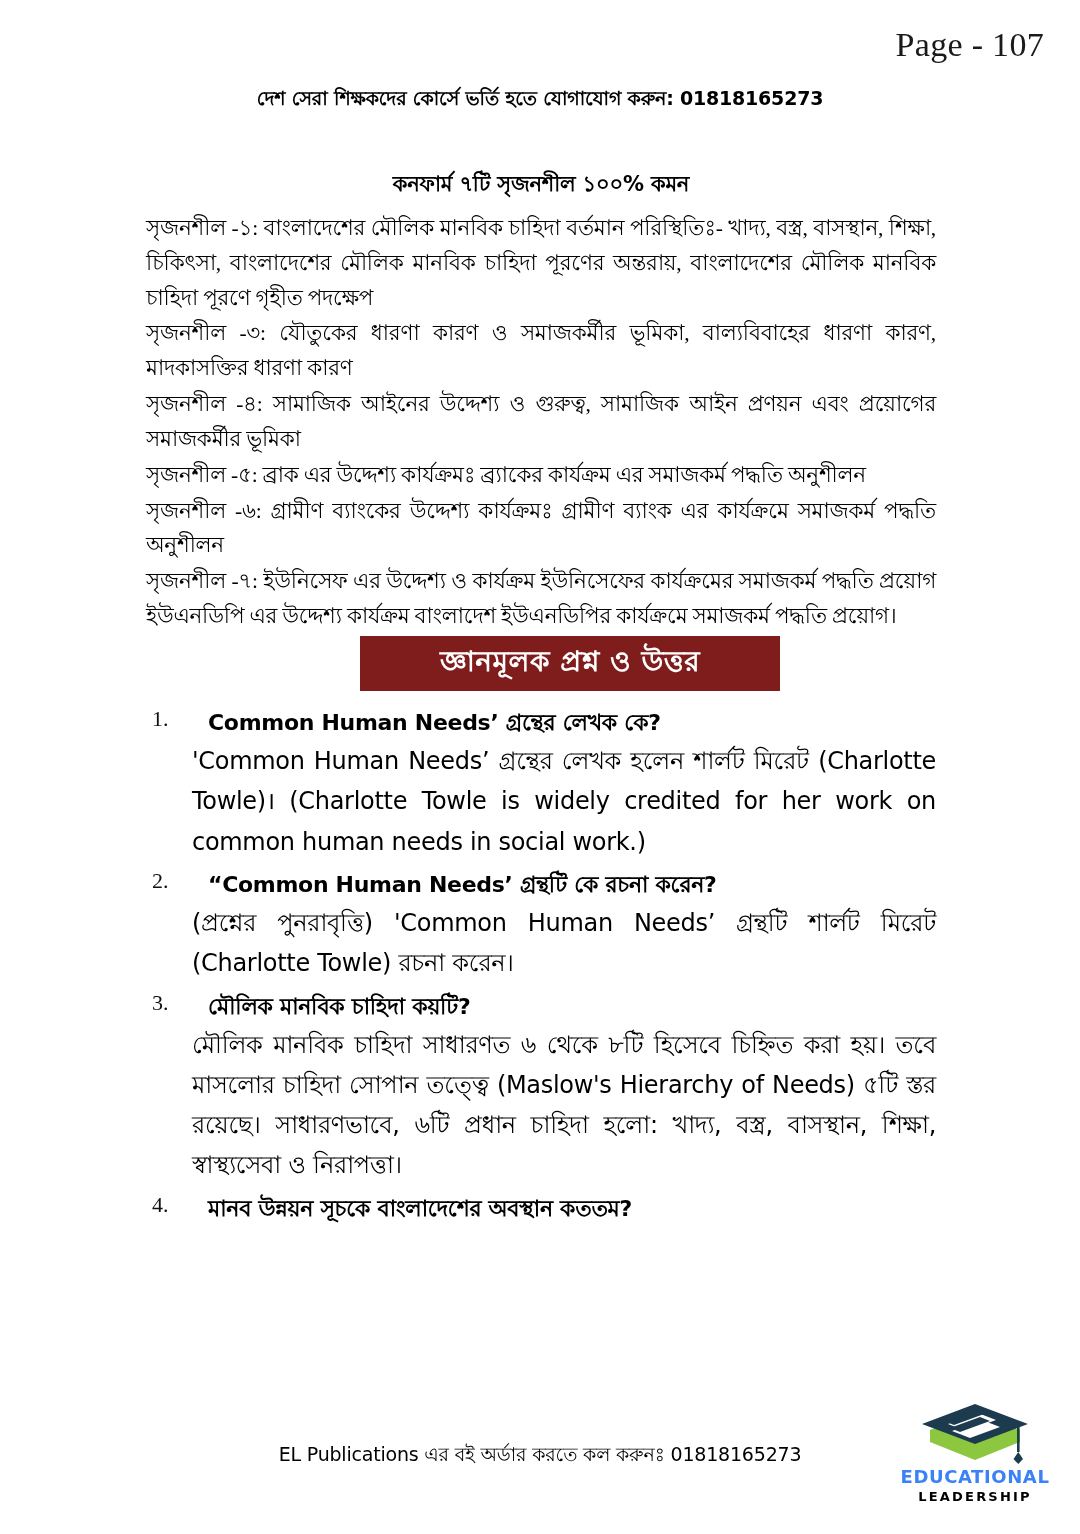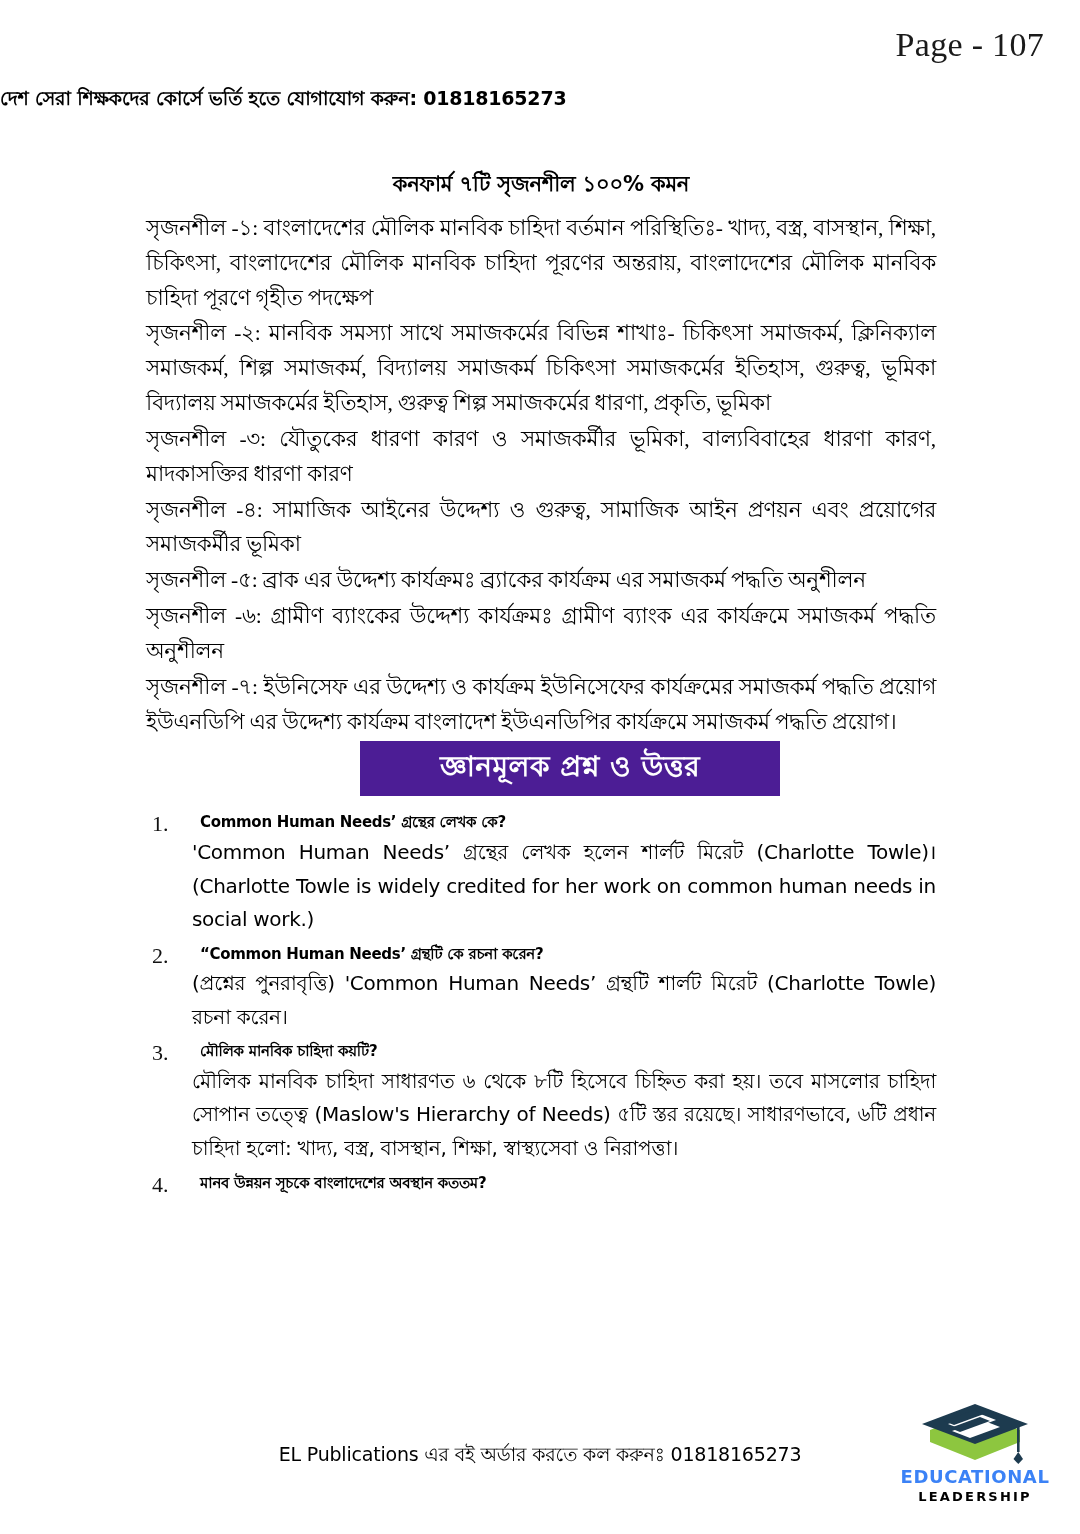--- a/index.html
+++ b/index.html
@@ -33,21 +33,21 @@
     color: #1a1a1a;
     letter-spacing: 0.3px;
     white-space: nowrap;
   }
 
   .header-promo {
     position: absolute;
     top: 84px;
     left: 0;
     width: 1080px;
-    text-align: left;
+    text-align: center;
     font-family: "DejaVu Sans", sans-serif;
     font-size: 19px;
     font-weight: bold;
     color: #000;
     letter-spacing: -0.2px;
   }
 
   
   .body-wrap {
     position: absolute;
@@ -82,21 +82,21 @@
     margin-top: 2px;
     height: 58px;
     position: relative;
   }
   .banner {
     position: absolute;
     left: 214px;
     top: 0;
     width: 420px;
     height: 55px;
-    background: #4c1d95;
+    background: #7f1d1d;
     color: #ffffff;
     display: flex;
     align-items: center;
     justify-content: center;
     font-family: "DejaVu Sans", sans-serif;
     font-size: 28px;
     font-weight: bold;
     letter-spacing: 0.5px;
   }
 
@@ -115,29 +115,29 @@
     width: 34px;
     font-family: "Liberation Serif", "DejaVu Serif", serif;
     font-size: 22px;
     color: #111;
   }
   .qa-body {
     margin-left: 46px;
   }
   .qa-question {
     font-family: "DejaVu Sans", sans-serif;
-    font-size: 15px;
+    font-size: 22px;
     font-weight: bold;
     line-height: 1.5;
-    margin: 0 0 2px 8px;
+    margin: 0 0 2px 16px;
     letter-spacing: -0.3px;
   }
   .qa-answer {
     font-family: "DejaVu Sans", sans-serif;
-    font-size: 20px;
+    font-size: 24px;
     line-height: 1.68;
     margin: 0 0 6px 0;
     text-align: justify;
     text-justify: inter-word;
     letter-spacing: -0.3px;
   }
   .qa-answer.flow-left { text-align: left; }
 
   
   .footer {
@@ -193,21 +193,20 @@
 
   <div class="page-number">Page - 107</div>
 
   <div class="header-promo">দেশ সেরা শিক্ষকদের কোর্সে ভর্তি হতে যোগাযোগ করুন: 01818165273</div>
 
   <div class="body-wrap">
 
     <div class="section-title">কনফার্ম ৭টি সৃজনশীল ১০০% কমন</div>
 
     <p class="cq-para">সৃজনশীল -১: বাংলাদেশের মৌলিক মানবিক চাহিদা বর্তমান পরিস্থিতিঃ- খাদ্য, বস্ত্র, বাসস্থান, শিক্ষা, চিকিৎসা, বাংলাদেশের মৌলিক মানবিক চাহিদা পূরণের অন্তরায়, বাংলাদেশের মৌলিক মানবিক চাহিদা পূরণে গৃহীত পদক্ষেপ</p>
-    <p class="cq-para">সৃজনশীল -২: মানবিক সমস্যা সাথে সমাজকর্মের বিভিন্ন শাখাঃ- চিকিৎসা সমাজকর্ম, ক্লিনিক্যাল সমাজকর্ম, শিল্প সমাজকর্ম, বিদ্যালয় সমাজকর্ম চিকিৎসা সমাজকর্মের ইতিহাস, গুরুত্ব, ভূমিকা বিদ্যালয় সমাজকর্মের ইতিহাস, গুরুত্ব শিল্প সমাজকর্মের ধারণা, প্রকৃতি, ভূমিকা</p>
     <p class="cq-para">সৃজনশীল -৩: যৌতুকের ধারণা কারণ ও সমাজকর্মীর ভূমিকা, বাল্যবিবাহের ধারণা কারণ, মাদকাসক্তির ধারণা কারণ</p>
     <p class="cq-para">সৃজনশীল -৪: সামাজিক আইনের উদ্দেশ্য ও গুরুত্ব, সামাজিক আইন প্রণয়ন এবং প্রয়োগের সমাজকর্মীর ভূমিকা</p>
     <p class="cq-para last-line-left">সৃজনশীল -৫: ব্রাক এর উদ্দেশ্য কার্যক্রমঃ ব্র্যাকের কার্যক্রম এর সমাজকর্ম পদ্ধতি অনুশীলন</p>
     <p class="cq-para">সৃজনশীল -৬: গ্রামীণ ব্যাংকের উদ্দেশ্য কার্যক্রমঃ গ্রামীণ ব্যাংক এর কার্যক্রমে সমাজকর্ম পদ্ধতি অনুশীলন</p>
     <p class="cq-para">সৃজনশীল -৭: ইউনিসেফ এর উদ্দেশ্য ও কার্যক্রম ইউনিসেফের কার্যক্রমের সমাজকর্ম পদ্ধতি প্রয়োগ ইউএনডিপি এর উদ্দেশ্য কার্যক্রম বাংলাদেশ ইউএনডিপির কার্যক্রমে সমাজকর্ম পদ্ধতি প্রয়োগ।</p>
 
     <div class="banner-row">
       <div class="banner">জ্ঞানমূলক প্রশ্ন ও উত্তর</div>
     </div>
 

